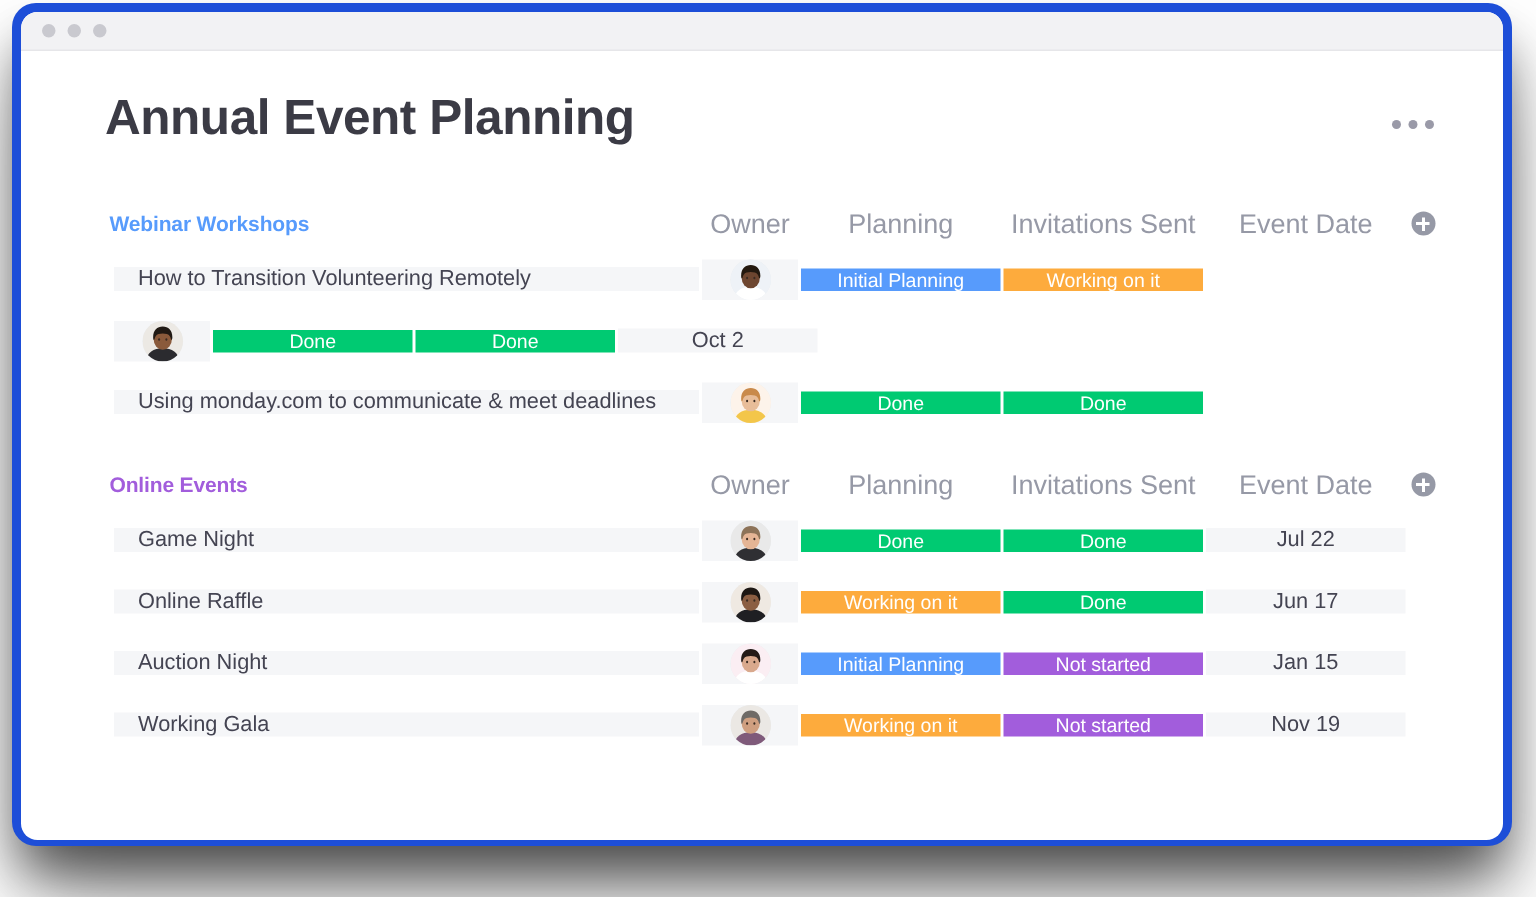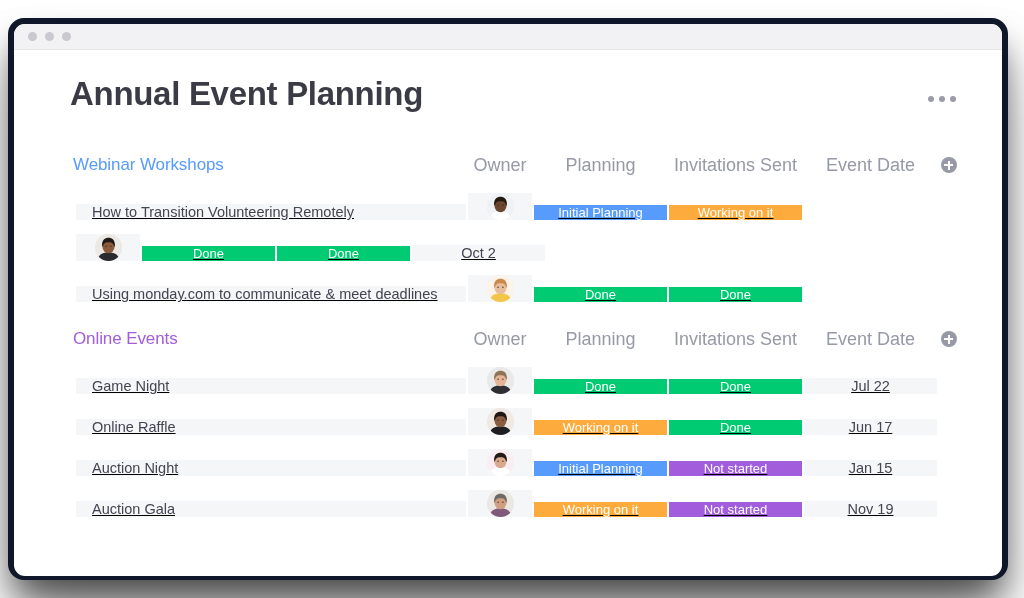--- a/index.html
+++ b/index.html
@@ -10,25 +10,25 @@
     height: 598px;
     overflow: hidden;
     background: #ffffff;
     font-family: "Liberation Sans", sans-serif;
   }
 
   
   .frame-wrap {
     position: absolute;
     left: 8px;
-    top: 18px;
+    top: 2px;
     width: 1000px;
     height: 562px;
     border-radius: 16px;
-    background: #0f172a;
+    background: #1d4ed8;
     padding: 6px 6px 4px 6px;
     box-shadow: 0 22px 34px -6px rgba(0,0,0,0.55),
                 0 40px 60px -10px rgba(0,0,0,0.40);
   }
 
   .window {
     width: 100%;
     height: 100%;
     background: #ffffff;
     border-radius: 11px;
@@ -95,22 +95,22 @@
   
   .group { margin-bottom: 22px; }
 
   .group-header-row {
     display: flex;
     align-items: center;
     height: 30px;
   }
 
   .group-title {
-    font-size: 17px;
-    font-weight: normal;
+    font-size: 14px;
+    font-weight: bold;
     flex: 0 0 auto;
     width: 398px;
     padding-left: 3px;
     letter-spacing: -0.1px;
   }
   .group-title.blue   { color: #579bfc; }
   .group-title.purple { color: #a25ddc; }
 
   .col-head {
     text-align: center;
@@ -134,24 +134,23 @@
     background: #ffffff;
   }
   .plus-icon::before { left: 3.5px; top: 7px;  width: 9px; height: 2px; }
   .plus-icon::after  { left: 7px;  top: 3.5px; width: 2px; height: 9px; }
 
   
   .rows { margin-top: 4px; }
 
   .row {
     display: flex;
-    align-items: flex-end;
+    align-items: center;
     height: 36px;
     margin-bottom: 5px;
-    text-decoration: underline;
   }
 
   .accent {
     width: 4px;
     flex: 0 0 4px;
     border-radius: 1px;
   }
   .accent.blue   { background: #579bfc; }
   .accent.purple { background: #a25ddc; }
 
@@ -373,21 +372,21 @@
                     </svg>
                   </span>
                 </div>
                 <div class="cell-status" style="background:#579bfc">Initial Planning</div>
                 <div class="cell-status" style="background:#a25ddc">Not started</div>
                 <div class="cell-date">Jan 15</div>
                 <div class="cell-tail"></div>
               </div>
               <div class="row">
                 <div class="accent purple"></div>
-                <div class="cell-name">Auction Gala</div>
+                <div class="cell-name">Working Gala</div>
                 <div class="cell-owner">
                   <span class="avatar">
                     <svg viewBox="0 0 40 40" xmlns="http://www.w3.org/2000/svg">
                       <rect width="40" height="40" fill="#ebe8e4"></rect>
                       <path d="M4 40c0-9 7-13 16-13s16 4 16 13z" fill="#7f5a7a"></path>
                       <ellipse cx="20" cy="18" rx="9" ry="10.5" fill="#cf9f80"></ellipse>
                       <path d="M10.5 16c0-7 4-10.5 9.5-10.5S29.5 9 29.5 16c0 1.6-.4 2.6-.9 2.6-.6 0-.5-2-1.6-3.6-1.4-2-4-2.6-7-2.6-3 0-5.6.6-7 2.6-1.1 1.6-1 3.6-1.6 3.6-.5 0-.9-1-.9-2.6z" fill="#6e6a66"></path>
                       <ellipse cx="16.4" cy="18.2" rx="1" ry="1.2" fill="#3a2b22"></ellipse>
                       <ellipse cx="23.6" cy="18.2" rx="1" ry="1.2" fill="#3a2b22"></ellipse>
                     </svg>

